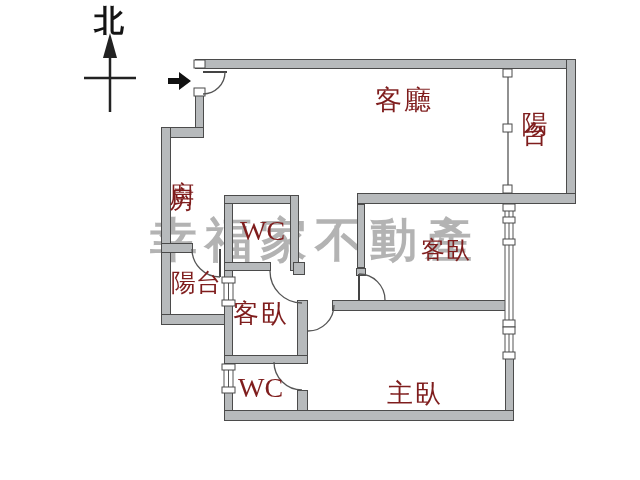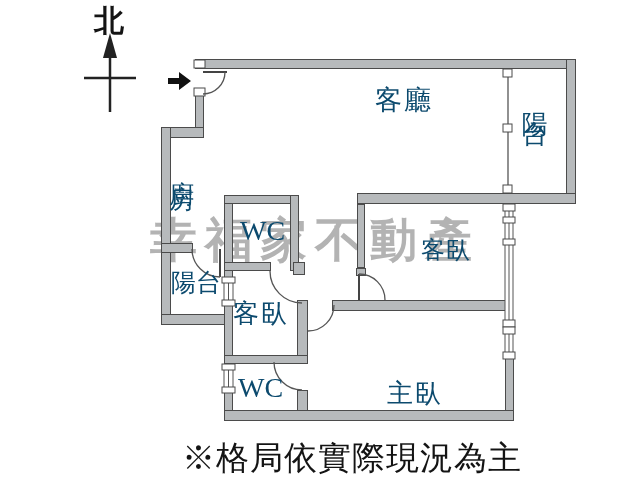--- a/index.html
+++ b/index.html
@@ -5,21 +5,21 @@
   html,body{margin:0;padding:0;background:#ffffff;}
   .canvas{
     position:relative;width:640px;height:480px;background:#ffffff;overflow:hidden;
     font-family:"Liberation Serif","DejaVu Serif",serif;color:#141414;
   }
   .wall{
     position:absolute;background:#b7babc;border:1px solid #4b4b4b;box-sizing:border-box;
     z-index:3;
   }
   .label{
-    position:absolute;z-index:5;line-height:1.05;white-space:nowrap;color:#0c4a6e;
+    position:absolute;z-index:5;line-height:1.05;white-space:nowrap;color:#7f1d1d;
   }
   .vtext{writing-mode:vertical-rl;text-orientation:upright;}
   .watermark{
     position:absolute;left:150px;top:216px;z-index:1;
     font-family:"Liberation Sans","DejaVu Sans",sans-serif;
     font-weight:bold;font-size:47px;letter-spacing:8px;line-height:1;
     color:#b3b3b3;white-space:nowrap;
   }
   svg.overlay{position:absolute;left:0;top:0;z-index:4;}
   .compass-char{
@@ -151,14 +151,13 @@
   <div class="label lbl-living">客廳</div>
   <div class="label lbl-balcR vtext">陽台</div>
   <div class="label lbl-kitchen vtext">廚房</div>
   <div class="label lbl-wc1">WC</div>
   <div class="label lbl-bedR">客臥</div>
   <div class="label lbl-balcL">陽台</div>
   <div class="label lbl-bedL">客臥</div>
   <div class="label lbl-wc2">WC</div>
   <div class="label lbl-master">主臥</div>
 
-  <div class="footnote">※格局依實際現況為主</div>
 </div>
 
 </body></html>

